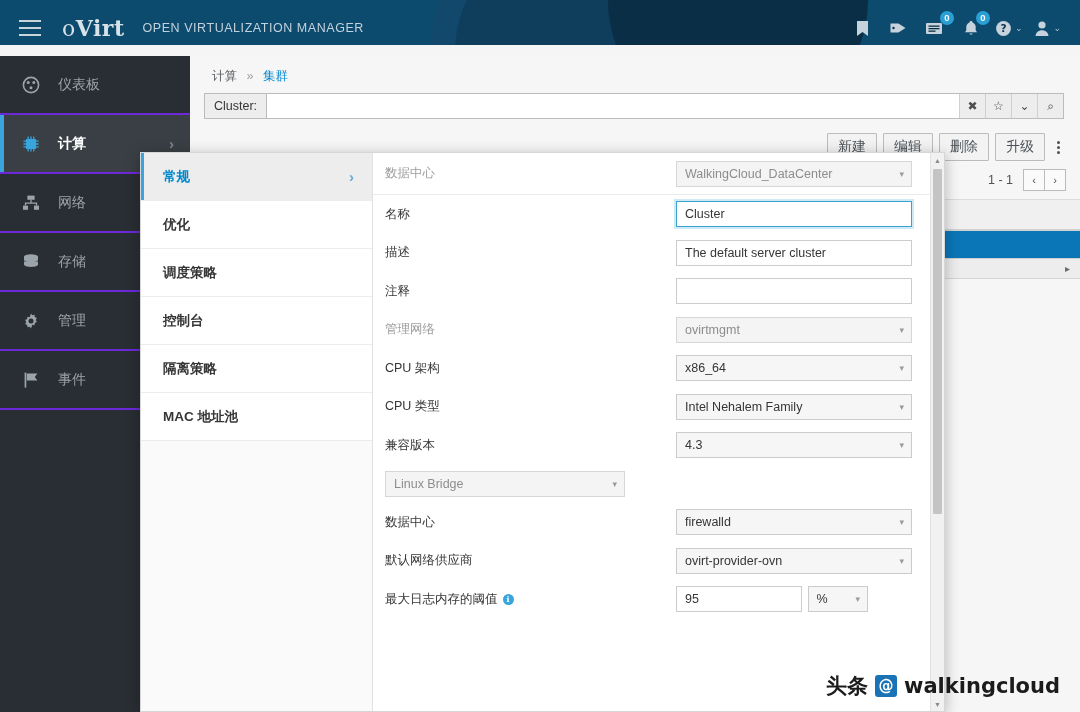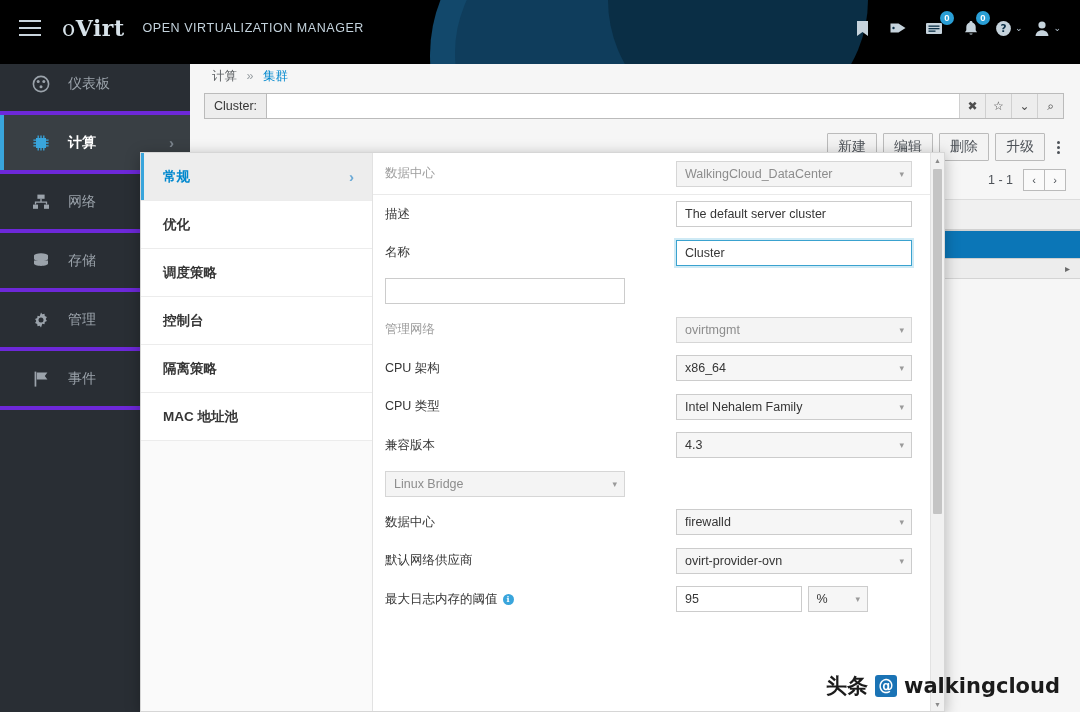--- a/index.html
+++ b/index.html
@@ -6,22 +6,22 @@
   html, body {
     width: 1080px; height: 712px;
     font-family: "Liberation Sans", "DejaVu Sans", sans-serif;
     overflow: hidden;
     background: #f5f5f5;
   }
   #app { position: relative; width: 1080px; height: 712px; overflow: hidden; }
 
   
   .masthead {
-    position: absolute; left: 0; top: 0; width: 1080px; height: 64px;
-    background: #000000;
+    position: absolute; left: 0; top: 0; width: 1080px; height: 45px;
+    background: #0c4a6e;
     overflow: hidden;
     z-index: 40;
   }
   .masthead .arc1 {
     position: absolute; left: 430px; top: -95px;
     width: 300px; height: 300px; border-radius: 50%;
     background: #12486b;
   }
   .masthead .arc2 {
     position: absolute; left: 455px; top: -72px;
@@ -66,22 +66,22 @@
   }
   .caret-sm { margin-left: 3px; font-size: 9px; color: #b4c4d0; }
 
   
   .sidebar {
     position: absolute; left: 0; top: 56px; width: 190px; height: 656px;
     background: #292e34; z-index: 30;
   }
   .nav-item {
     position: relative; height: 59px; display: flex; align-items: center;
-    padding-left: 32px; color: #9ba3ab; font-size: 14px; cursor: pointer;
-    border-bottom: 4px solid #6d28d9;
+    padding-left: 22px; color: #9ba3ab; font-size: 14px; cursor: pointer;
+    border-bottom: 2px solid #6d28d9;
   }
   .nav-item .nv-ico {
     width: 26px; display: flex; align-items: center; color: #9ba3ab;
   }
   .nav-item .nv-lb { margin-left: 10px; }
   .nav-item.active {
     background: #393f44; color: #fff; font-weight: 700;
   }
   .nav-item.active .nv-ico { color: #39a5dc; }
   .nav-item.active::before {
@@ -490,34 +490,35 @@
 
           <div class="frow divider">
             <div class="flabel dim">数据中心</div>
             <div class="fctl">
               <div class="fake disabled">WalkingCloud_DataCenter</div>
               <span class="sel-caret">▾</span>
             </div>
           </div>
 
           <div class="frow">
+            <div class="flabel">名称</div>
+            <div class="fctl">
+              <input class="focus-ring" value="Cluster" style="">
+            </div>
+          </div>
+
+          <div class="frow">
             <div class="flabel">描述</div>
             <div class="fctl">
               <input value="The default server cluster" style="">
             </div>
           </div>
 
           <div class="frow">
-            <div class="flabel">名称</div>
-            <div class="fctl">
-              <input class="focus-ring" value="Cluster" style="">
-            </div>
-          </div>
-
-          <div class="frow">
+            <div class="flabel">注释</div>
             <div class="fctl">
               <input value="" style="">
             </div>
           </div>
 
           <div class="frow">
             <div class="flabel dim">管理网络</div>
             <div class="fctl">
               <div class="fake disabled">ovirtmgmt</div>
               <span class="sel-caret">▾</span>

